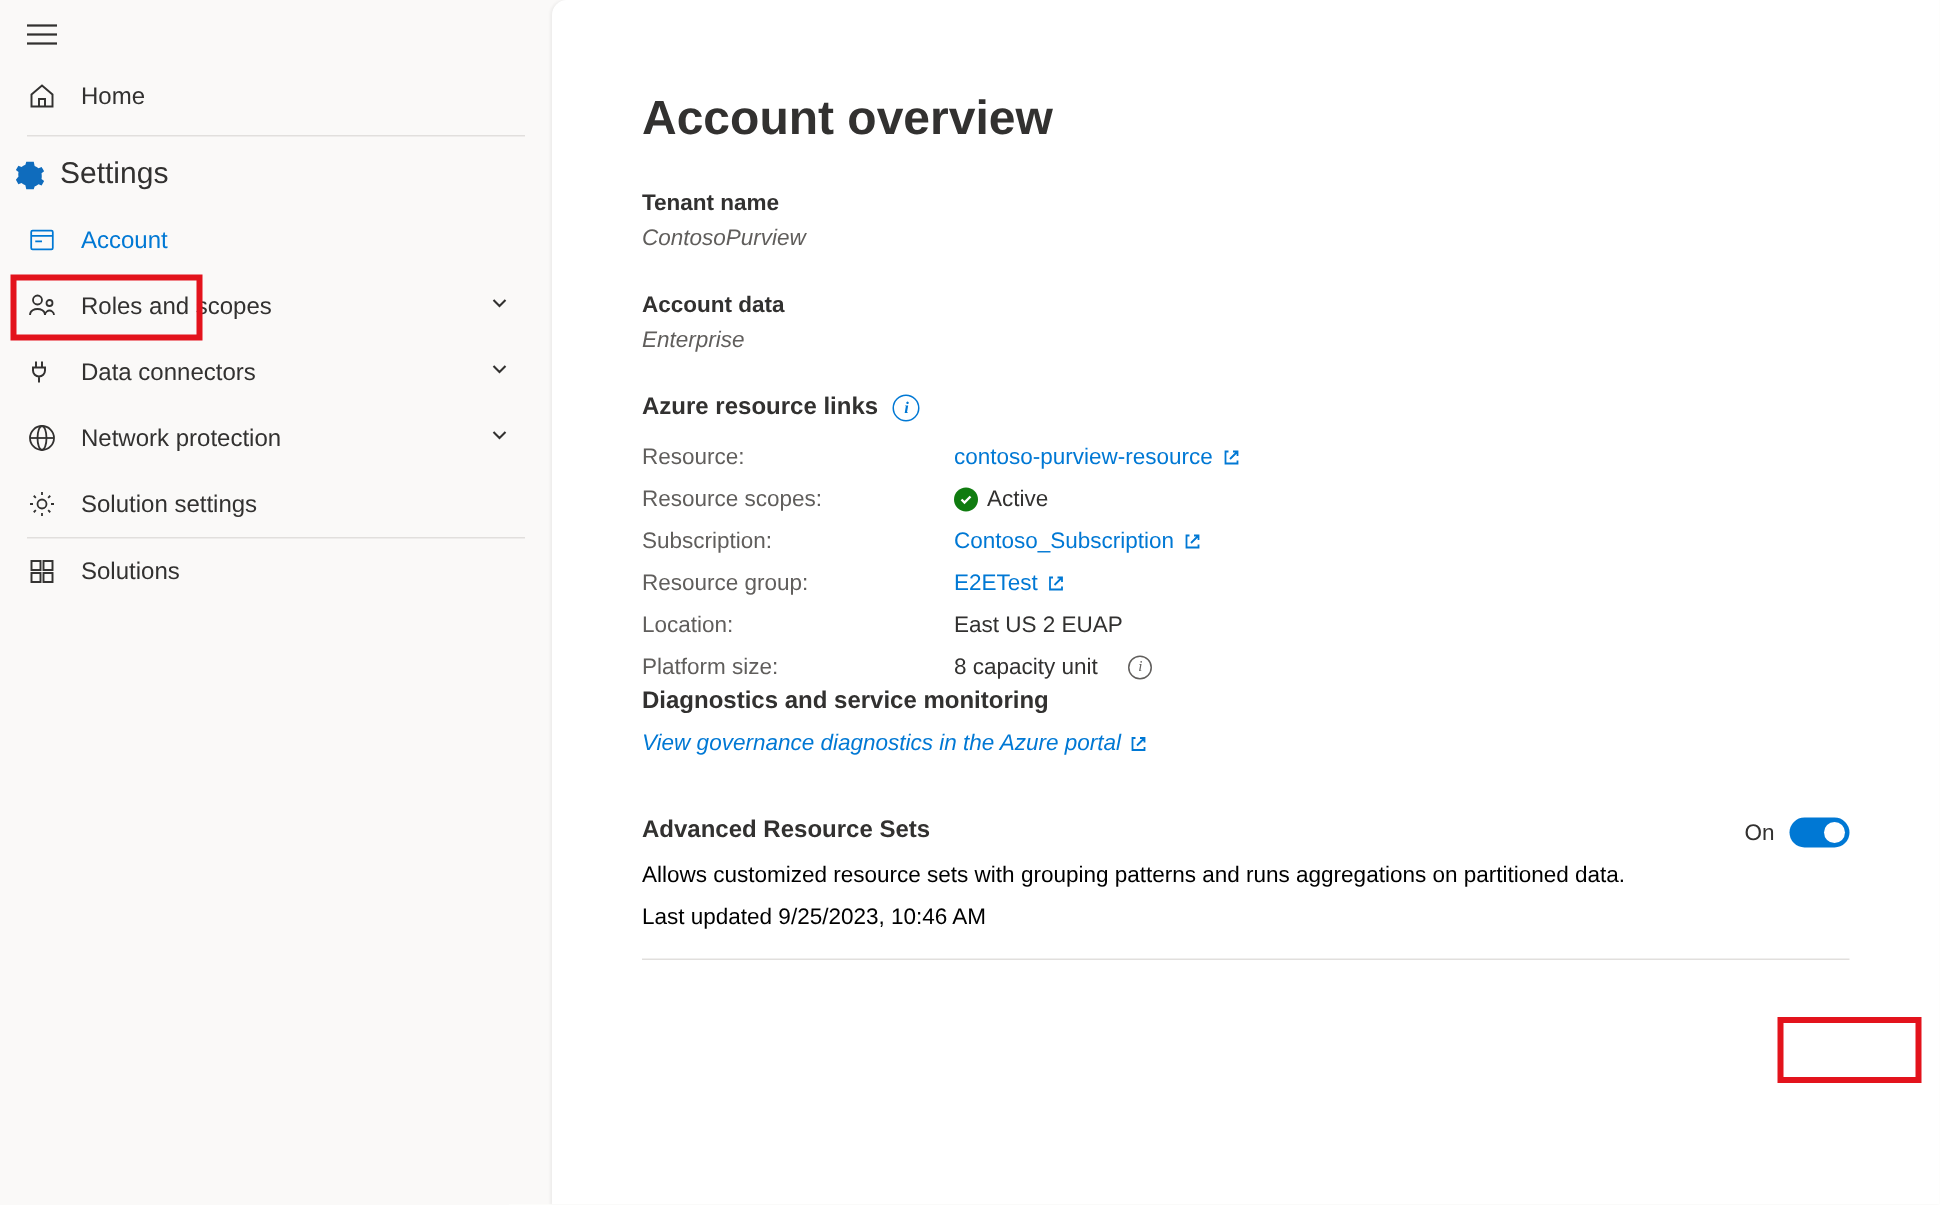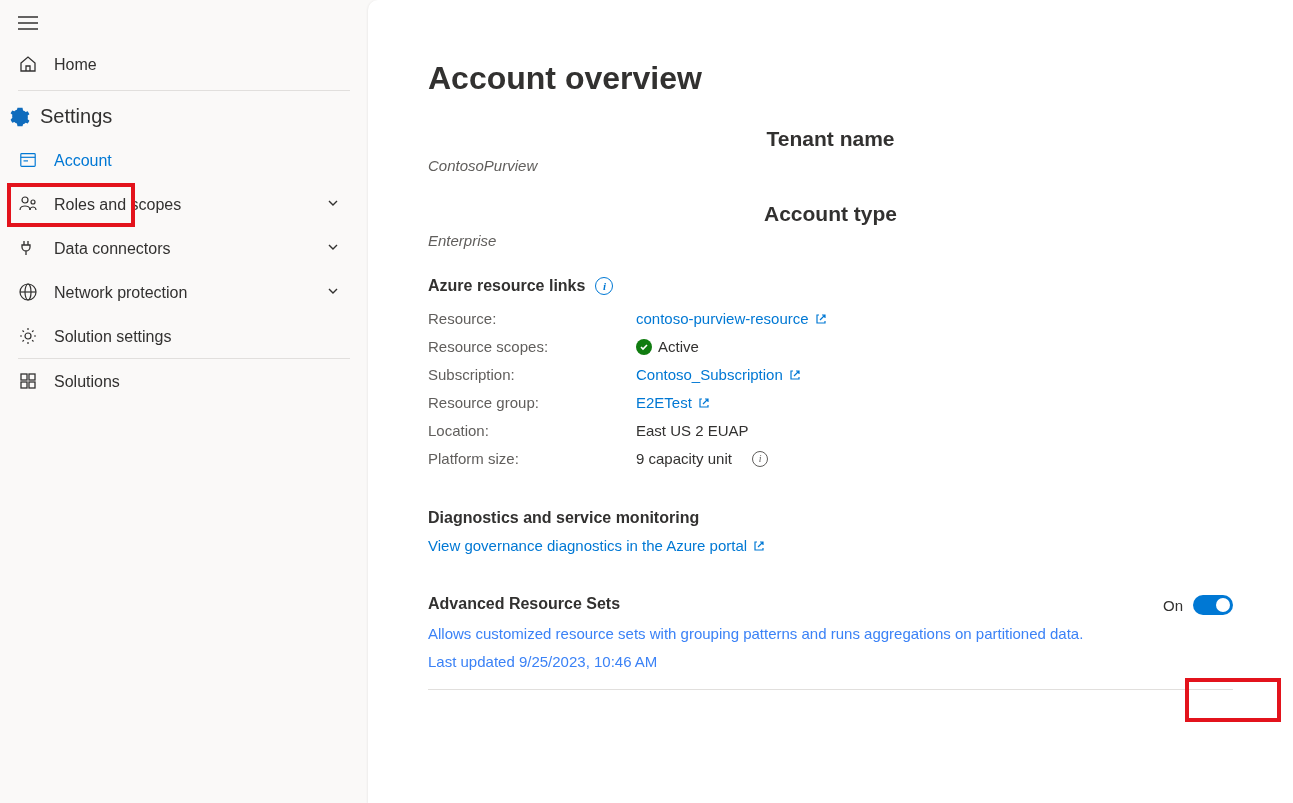--- a/index.html
+++ b/index.html
@@ -72,24 +72,23 @@
       padding: 60px 60px 30px 60px;
       overflow-y: auto;
       box-shadow: -1px 0 2px rgba(0,0,0,0.05);
     }
     h1.page-title {
       font-size: 32px;
       font-weight: 700;
       margin-bottom: 30px;
     }
     .section-label {
-      font-size: 21px;
+      font-size: 15px;
       font-weight: 600;
       margin-bottom: 6px;
-      text-align: center;
     }
     .section-value {
       font-size: 15px;
       color: #605e5c;
       margin-bottom: 28px;
       font-style: italic;
     }
     .subsection-title {
       font-size: 16px;
       font-weight: 600;
@@ -117,31 +116,31 @@
     .info-icon-outline {
       width:16px; height:16px; border:1px solid #605e5c; border-radius:50%;
       display:inline-flex; align-items:center; justify-content:center;
       font-size:10px; color:#605e5c; font-style:italic; font-family:serif;
     }
     .info-icon-blue {
       width:18px; height:18px; border:1px solid #0078d4; border-radius:50%;
       display:inline-flex; align-items:center; justify-content:center;
       font-size:11px; color:#0078d4; font-style:italic; font-family:serif;
     }
-    .diag-section { margin-top: 36px; }
+    .diag-section { }
     .adv-section {
       margin-top: 40px;
       display: flex;
       gap: 40px;
       align-items:flex-start;
       border-bottom: 1px solid #e1dfdd;
       padding-bottom: 16px;
     }
     .adv-left { flex:1; }
-    .adv-desc { font-size:15px; color:#3b82f6; line-height:22px; margin-top:6px;}
+    .adv-desc { font-size:15px; color:#000000; line-height:22px; margin-top:6px;}
     .toggle-wrap {
       display:flex; align-items:center; gap:10px;
       padding-top: 0;
     }
     .toggle-label { font-size:15px; }
     .toggle {
       width:40px; height:20px; background:#0078d4; border-radius:10px;
       position:relative; cursor:pointer;
     }
     .toggle::after {
@@ -270,21 +269,21 @@
 
 <main class="main">
   <h1 class="page-title">Account overview</h1>
 
   <div>
     <div class="section-label">Tenant name</div>
     <div class="section-value">ContosoPurview</div>
   </div>
 
   <div>
-    <div class="section-label">Account type</div>
+    <div class="section-label">Account data</div>
     <div class="section-value">Enterprise</div>
   </div>
 
   <div class="subsection-title">
     <span>Azure resource links</span>
     <span class="info-icon-blue">i</span>
   </div>
 
   <div class="kv-row">
     <div class="kv-key">Resource:</div>
@@ -335,29 +334,29 @@
   </div>
 
   <div class="kv-row">
     <div class="kv-key">Location:</div>
     <div class="kv-val">East US 2 EUAP</div>
   </div>
 
   <div class="kv-row">
     <div class="kv-key">Platform size:</div>
     <div class="kv-val">
-      <span>9 capacity unit</span>
+      <span>8 capacity unit</span>
       &nbsp;&nbsp;
       <span class="info-icon-outline">i</span>
     </div>
   </div>
 
   <div class="diag-section">
     <div class="subsection-title">Diagnostics and service monitoring</div>
-    <a class="link" style="font-size:15px;">
+    <a class="link" style="font-size:15px;font-style:italic;">
       <span>View governance diagnostics in the Azure portal</span>
       <svg class="ext-icon" viewBox="0 0 12 12" fill="none" stroke="#0078d4" stroke-width="1.2">
           <path d="M4 2H2v8h8V8M7 2h3v3M10 2L5 7"></path>
         </svg>
     </a>
   </div>
 
   <div class="adv-section">
     <div class="adv-left">
       <div class="subsection-title">Advanced Resource Sets</div>

